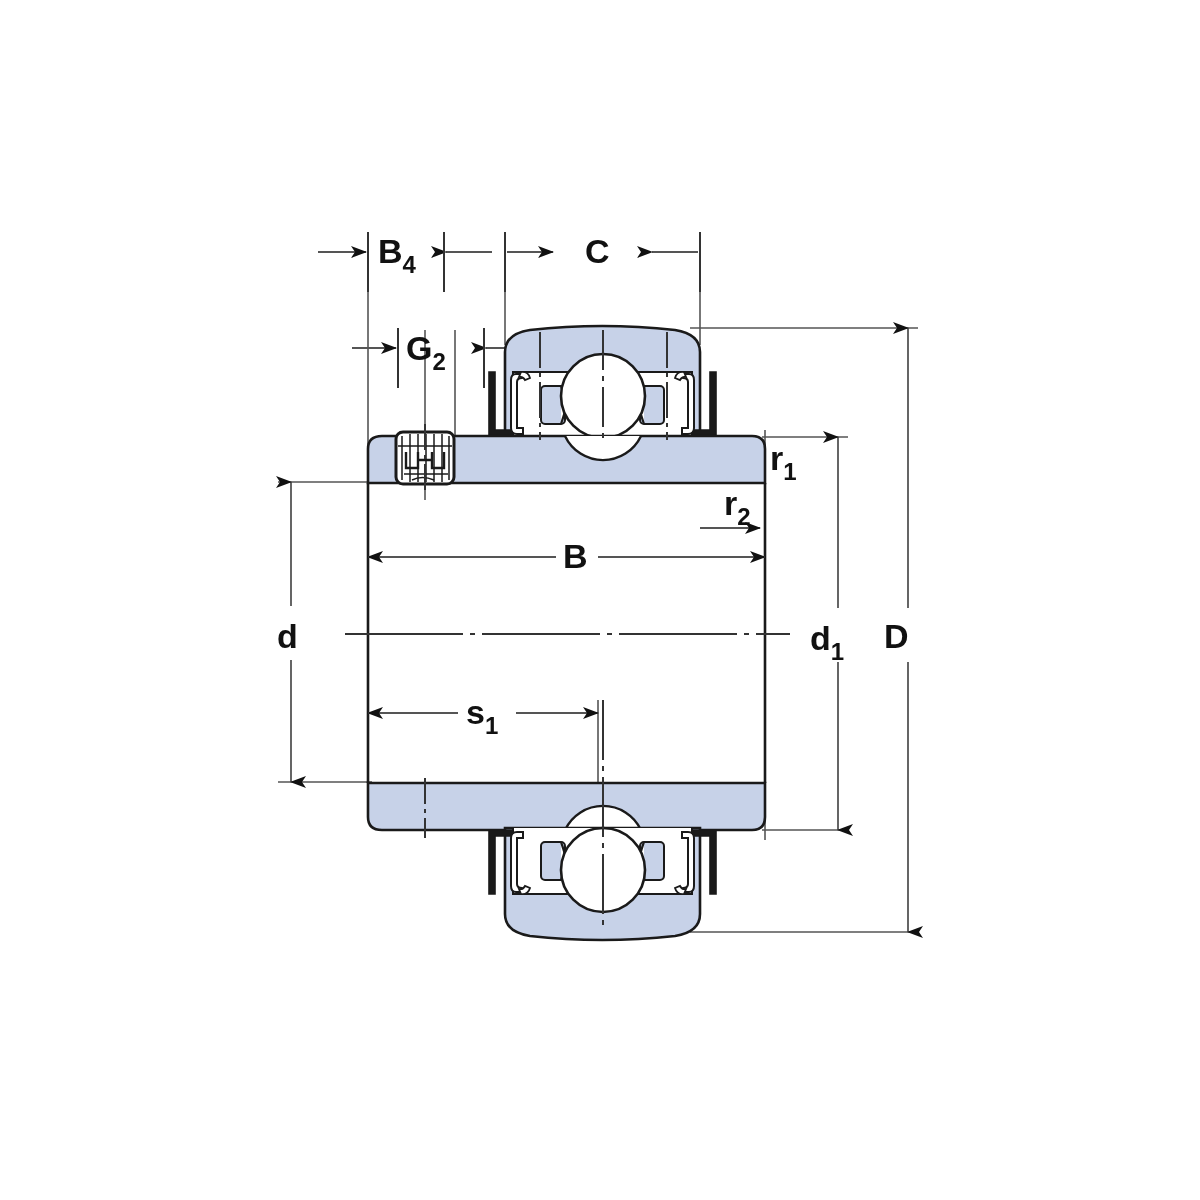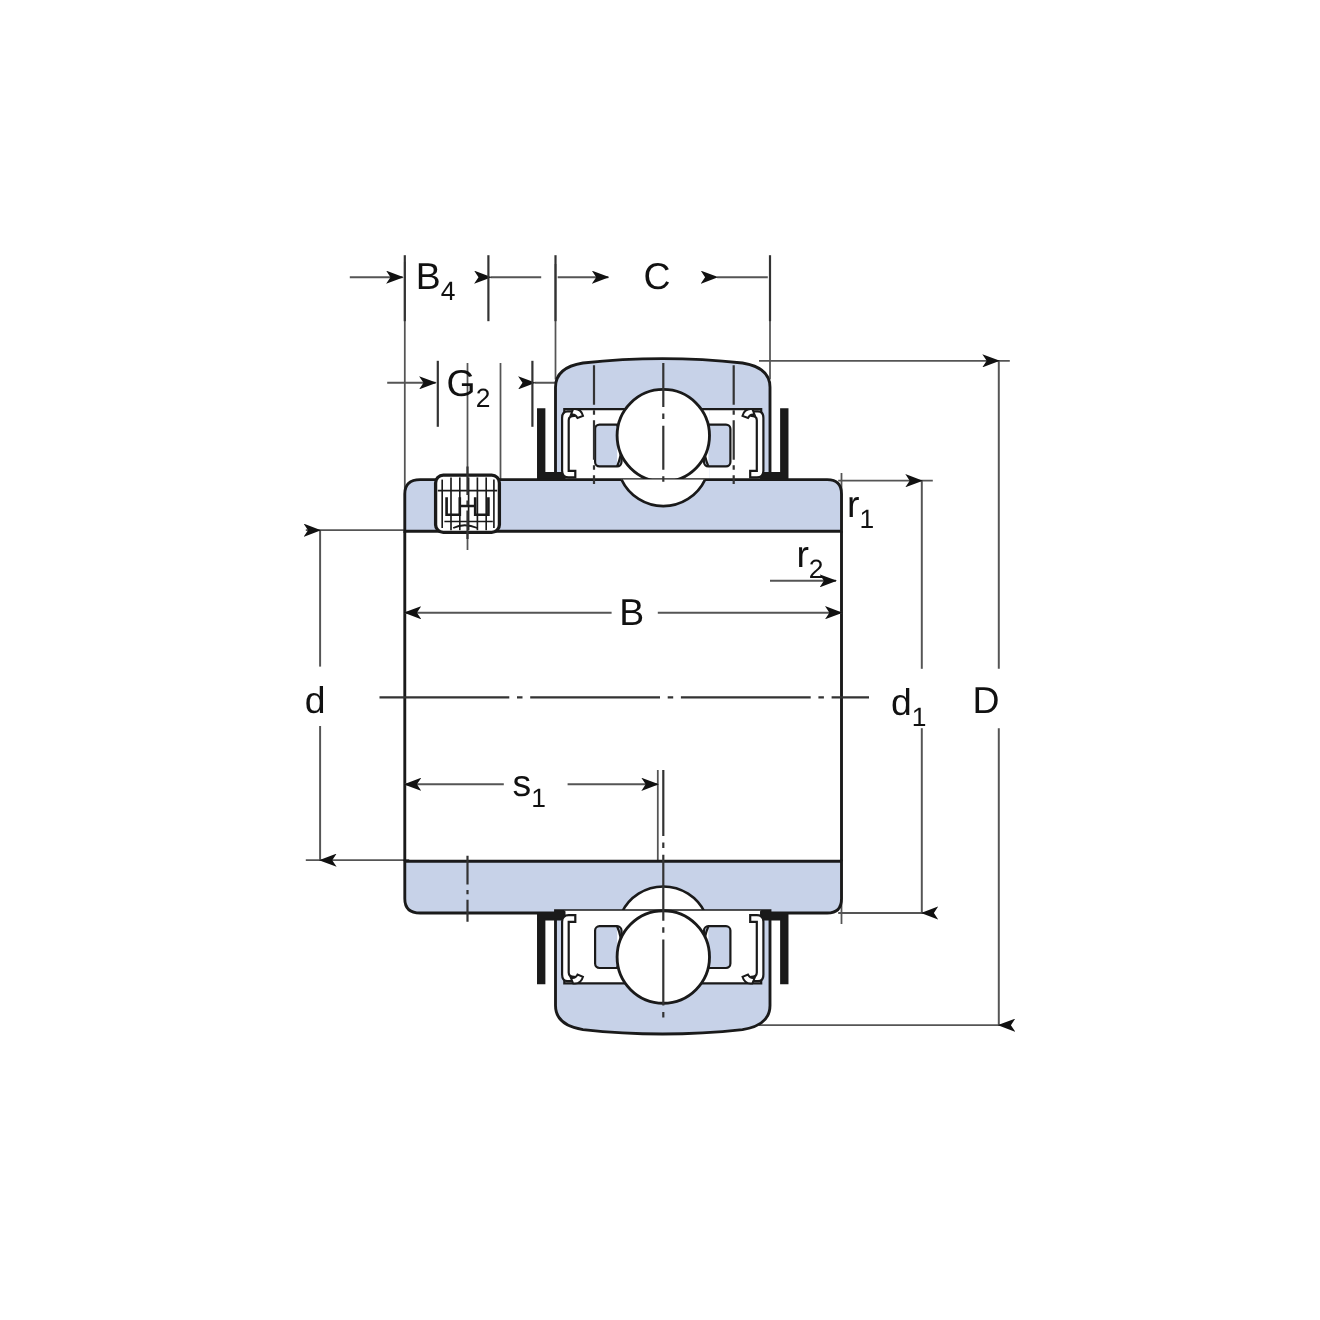--- a/index.html
+++ b/index.html
@@ -7,20 +7,21 @@
     padding: 0;
     background: #ffffff;
   }
   #stage {
     position: relative;
     width: 1200px;
     height: 1200px;
     background: #ffffff;
     font-family: "Liberation Sans", sans-serif;
     overflow: hidden;
+    font-weight: bold;
   }
   #drawing {
     position: absolute;
     left: 0;
     top: 0;
     width: 1200px;
     height: 1200px;
   }
   .dim-label {
     font-family: "Liberation Sans", sans-serif;

